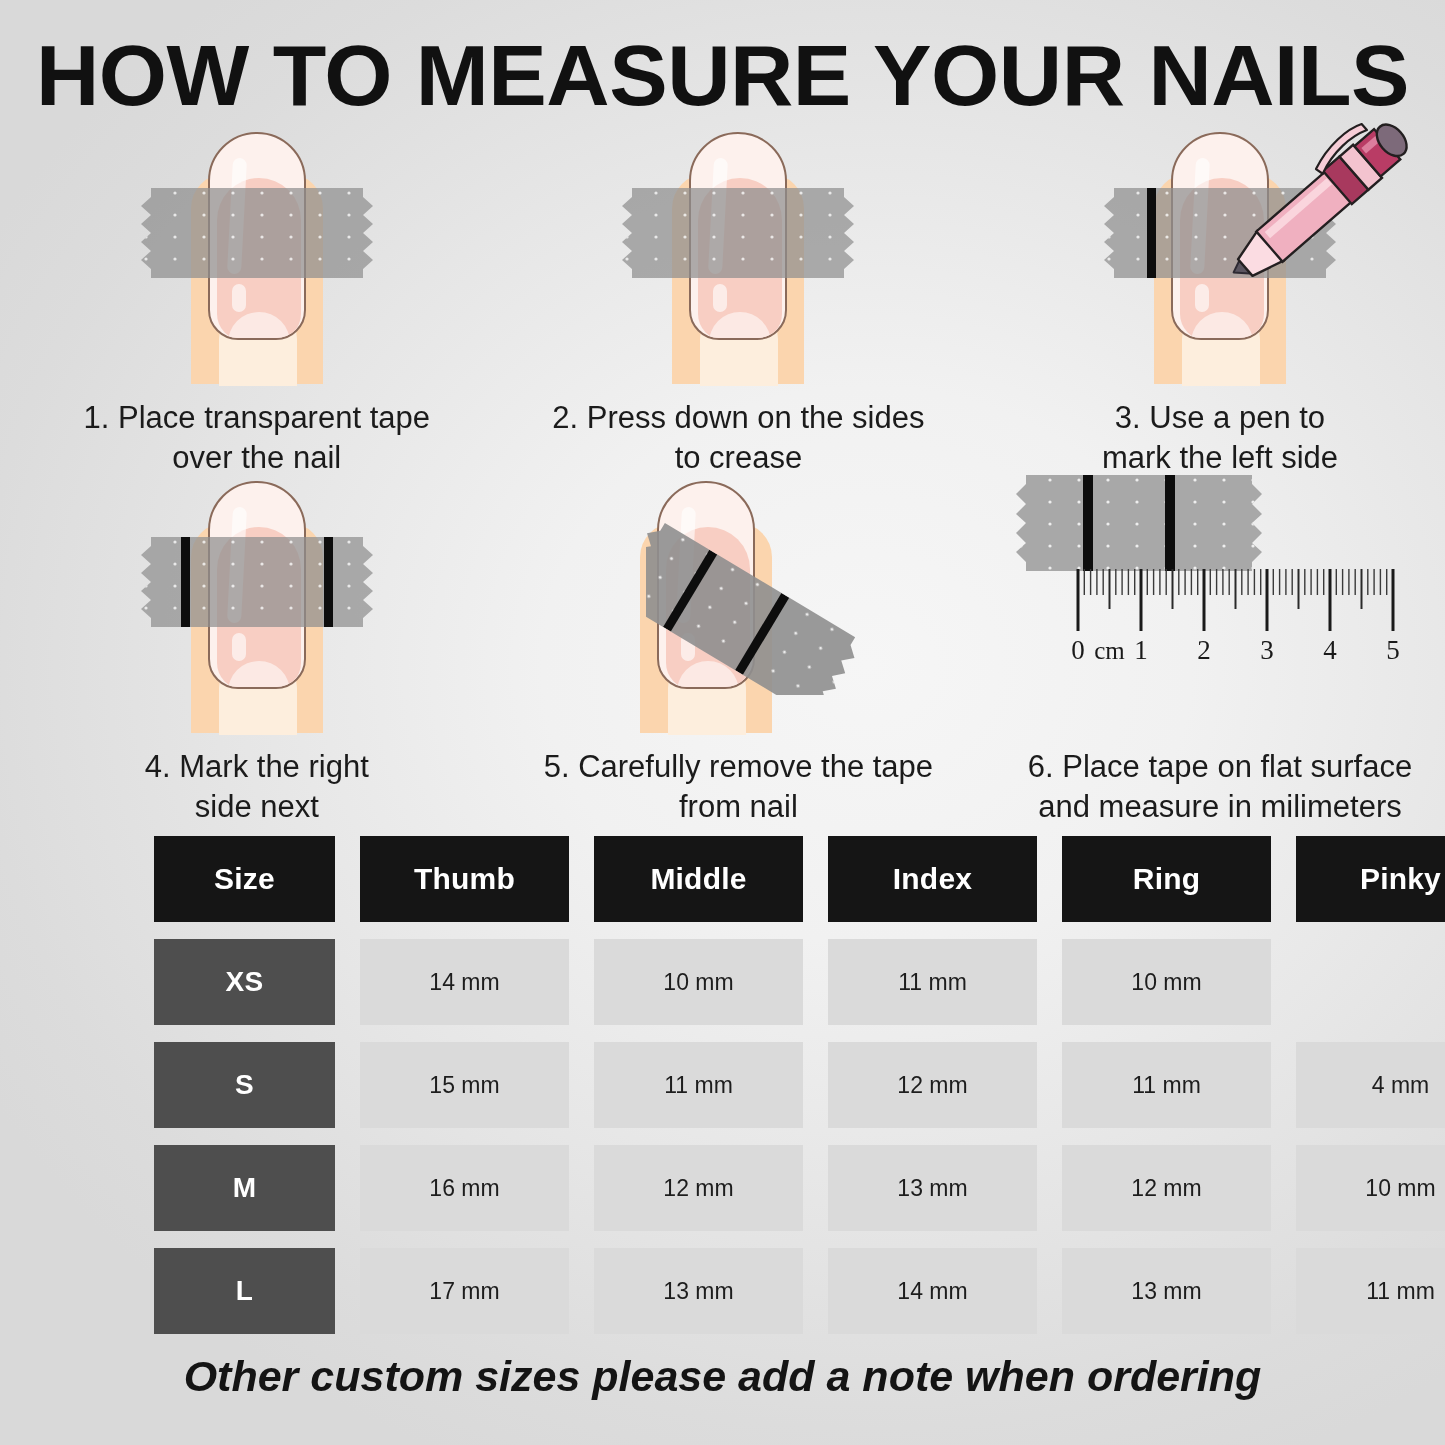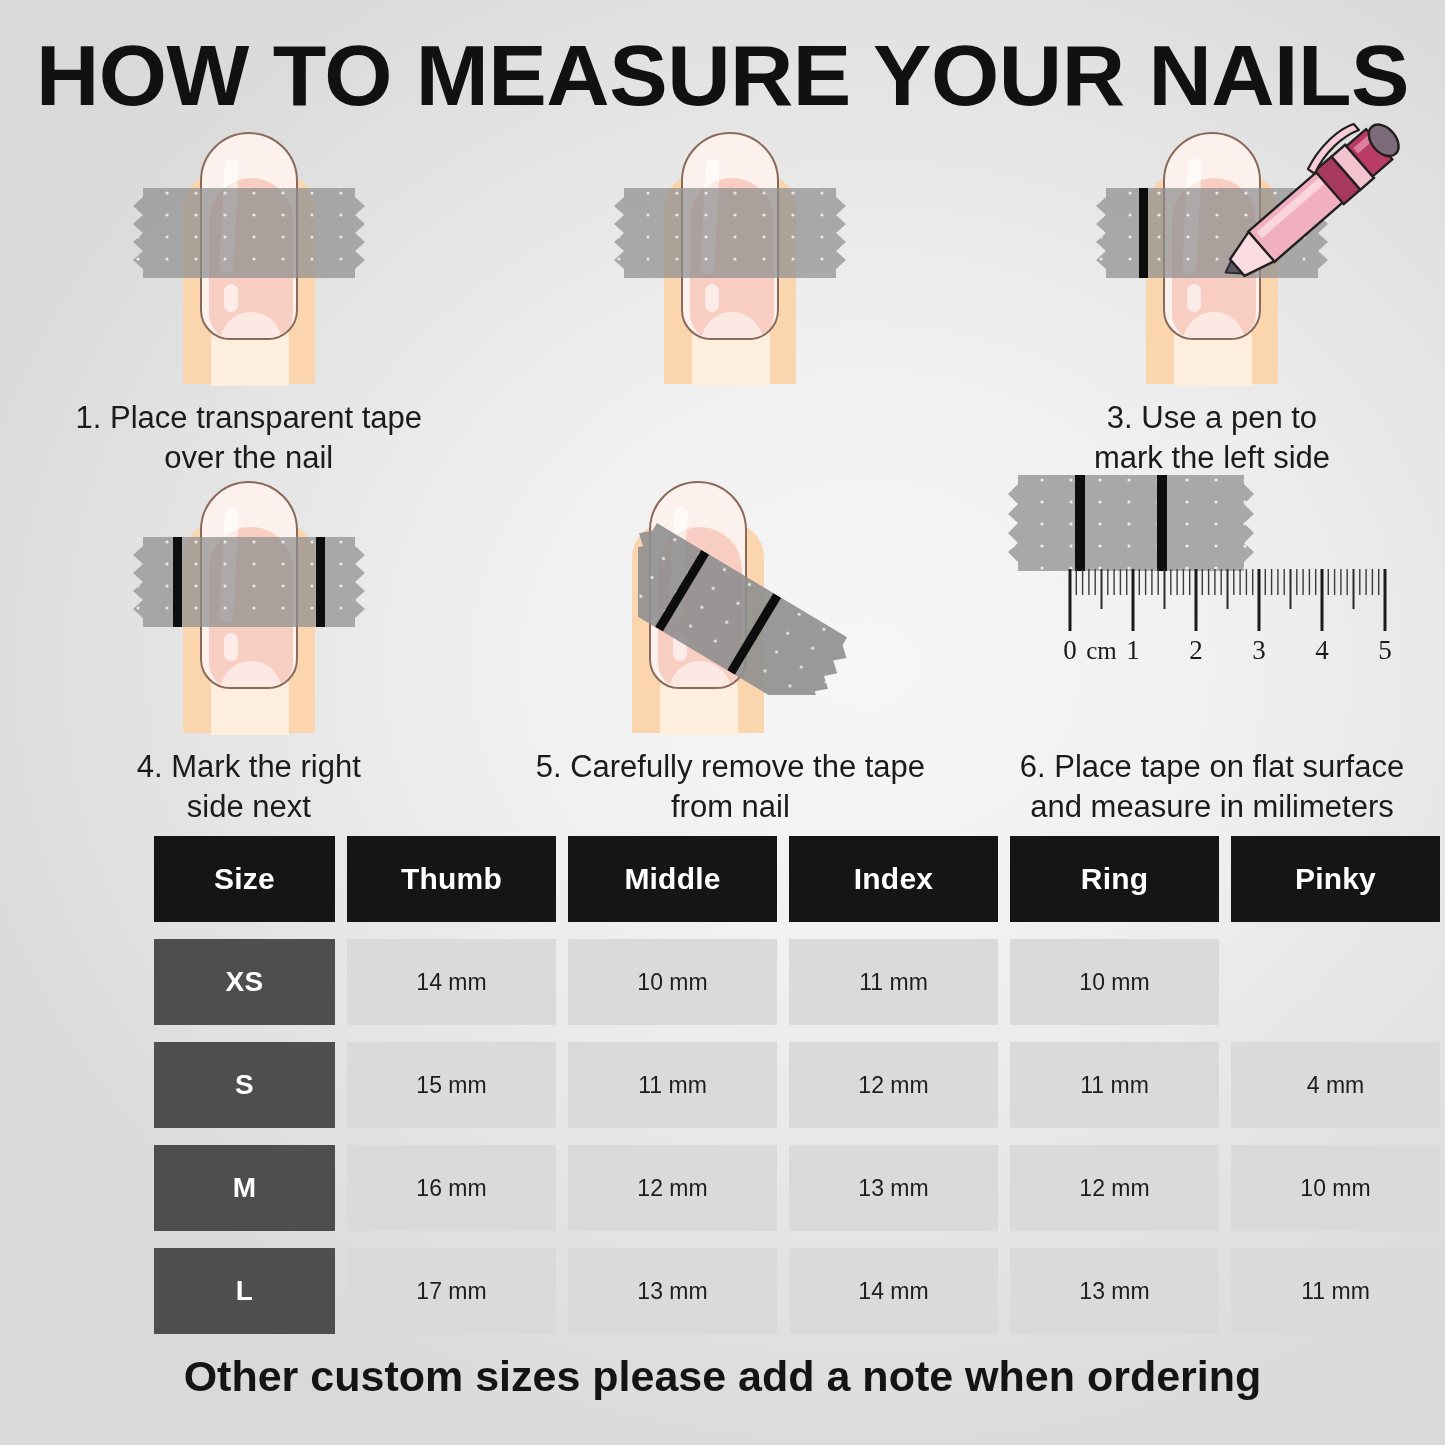--- a/index.html
+++ b/index.html
@@ -36,21 +36,21 @@
     letter-spacing: -0.5px;
     color: #111111;
     transform: scaleX(1.02);
     white-space: nowrap;
   }
 
   
   .steps {
     position: absolute;
     top: 112px;
-    left: 8px;
+    left: 16px;
     width: 1152px;
   }
   .step-row {
     display: flex;
     width: 1445px;
   }
   .step {
     width: 481.6px;
     display: flex;
     flex-direction: column;
@@ -208,21 +208,21 @@
 
   
   .table {
     position: absolute;
     top: 836px;
     left: 154px;
     width: 1176px;
   }
   .trow {
     display: flex;
-    gap: 12px;
+    gap: 25px;
     margin-bottom: 17px;
   }
   .cell {
     height: 86px;
     display: flex;
     align-items: center;
     justify-content: center;
     box-sizing: border-box;
   }
   .c-size { width: 181px; flex: none; }
@@ -255,20 +255,21 @@
     top: 1352px;
     left: 0;
     width: 1445px;
     text-align: center;
     font-family: "Liberation Sans Narrow", "Liberation Sans", sans-serif;
     font-weight: 700;
     font-size: 43px;
     color: #141414;
     letter-spacing: 0px;
     white-space: nowrap;
+    font-style: italic;
   }
 </style>
 </head>
 <body>
 
 <div id="page">
 
   <div class="title">HOW TO MEASURE YOUR NAILS</div>
 
   <div class="steps">
@@ -320,20 +321,22 @@
               <defs>
                 <pattern id="dots2" width="29" height="22" patternUnits="userSpaceOnUse">
                   <circle cx="5" cy="5" r="1.6" fill="#ffffff" opacity="0.75"></circle>
                 </pattern>
               </defs>
               <polygon points="10,0 222,0 222,9 232,18 222,27 232,36 222,45 232,54 222,63 232,72 222,81 222,90 10,90 10,81 0,72 10,63 0,54 10,45 0,36 10,27 0,18 10,9" fill="#8f8f8f" opacity="0.72"></polygon>
               <polygon points="10,0 222,0 222,9 232,18 222,27 232,36 222,45 232,54 222,63 232,72 222,81 222,90 10,90 10,81 0,72 10,63 0,54 10,45 0,36 10,27 0,18 10,9" fill="url(#dots2)"></polygon>
             </svg>
           </div>
         </div>
+        <div class="caption" style="white-space:pre-line">2. Press down on the sides
+to crease</div>
       </div>
 
       <div class="step">
         <div class="art">
           <div class="finger">
             <div class="finger-body"></div>
             <div class="finger-shine"></div>
             <div class="nail">
               <div class="nail-bed"></div>
               <div class="nail-gloss"></div>

